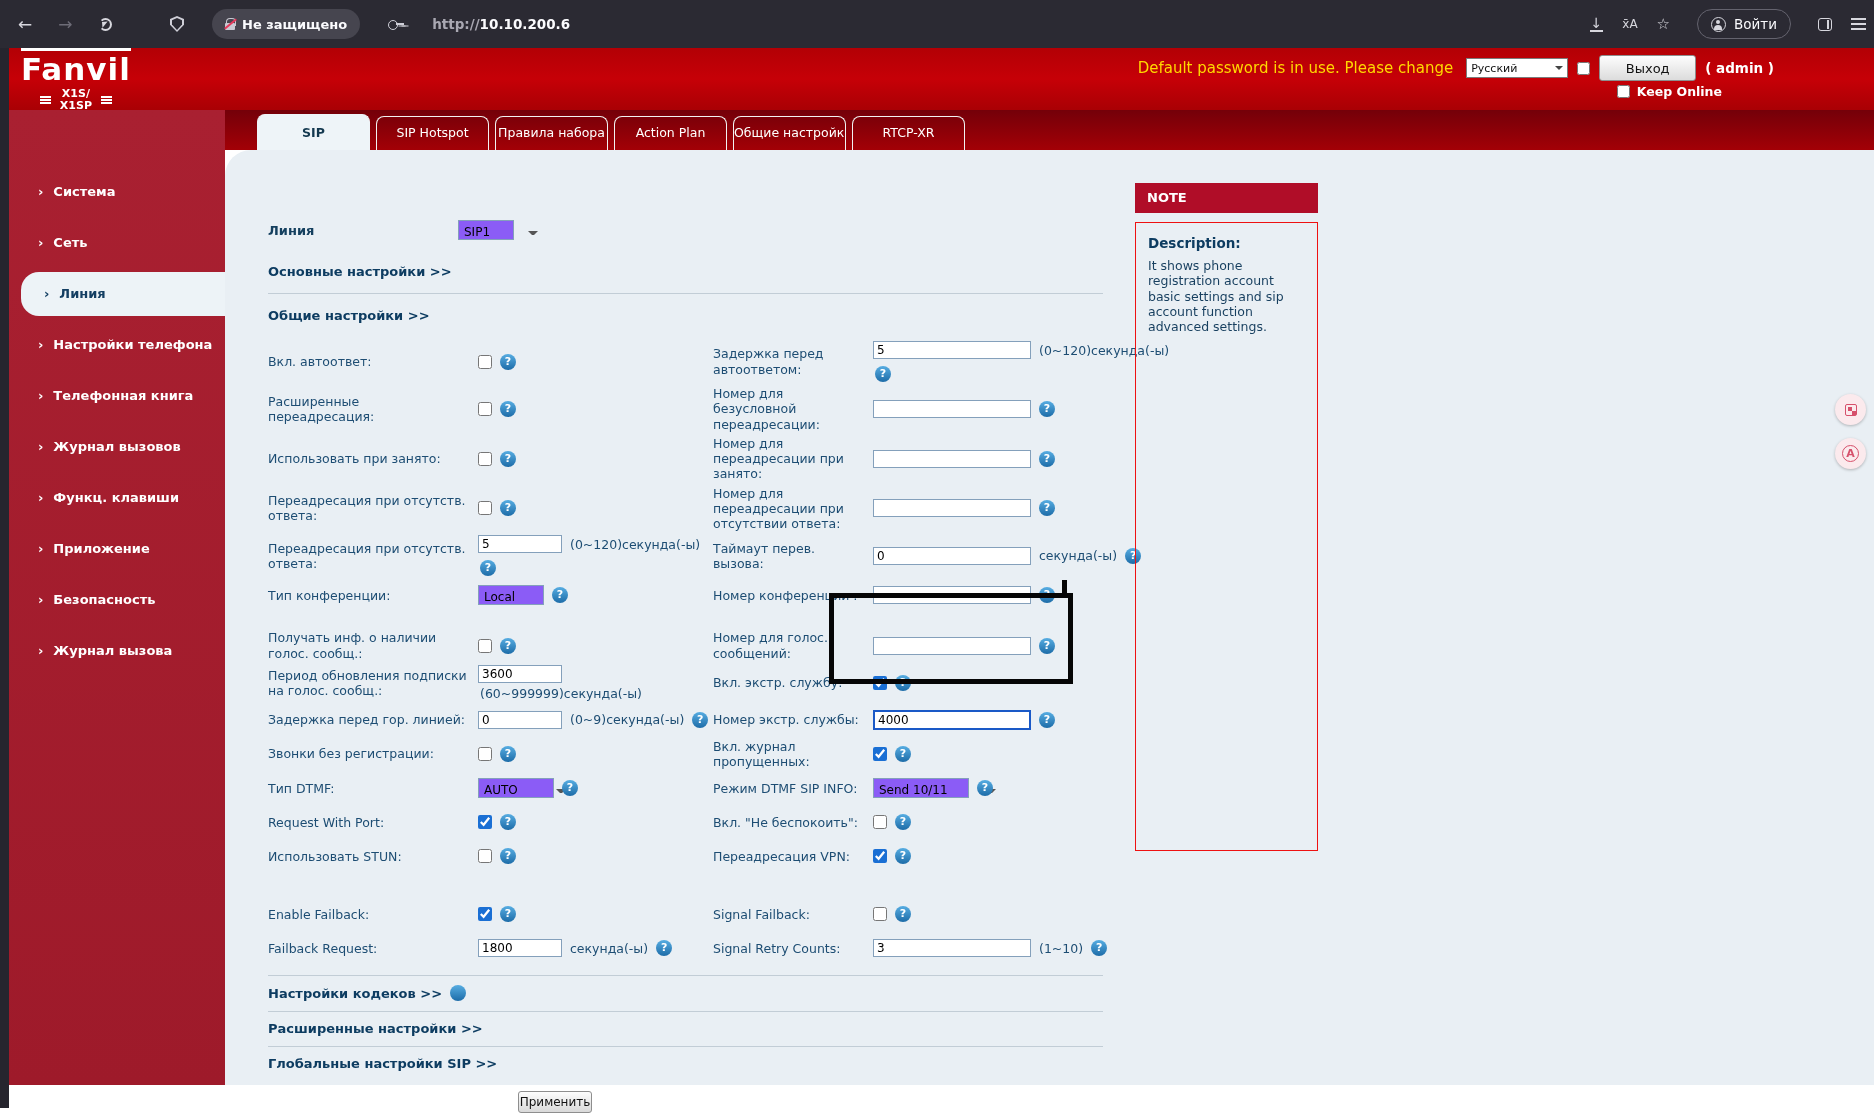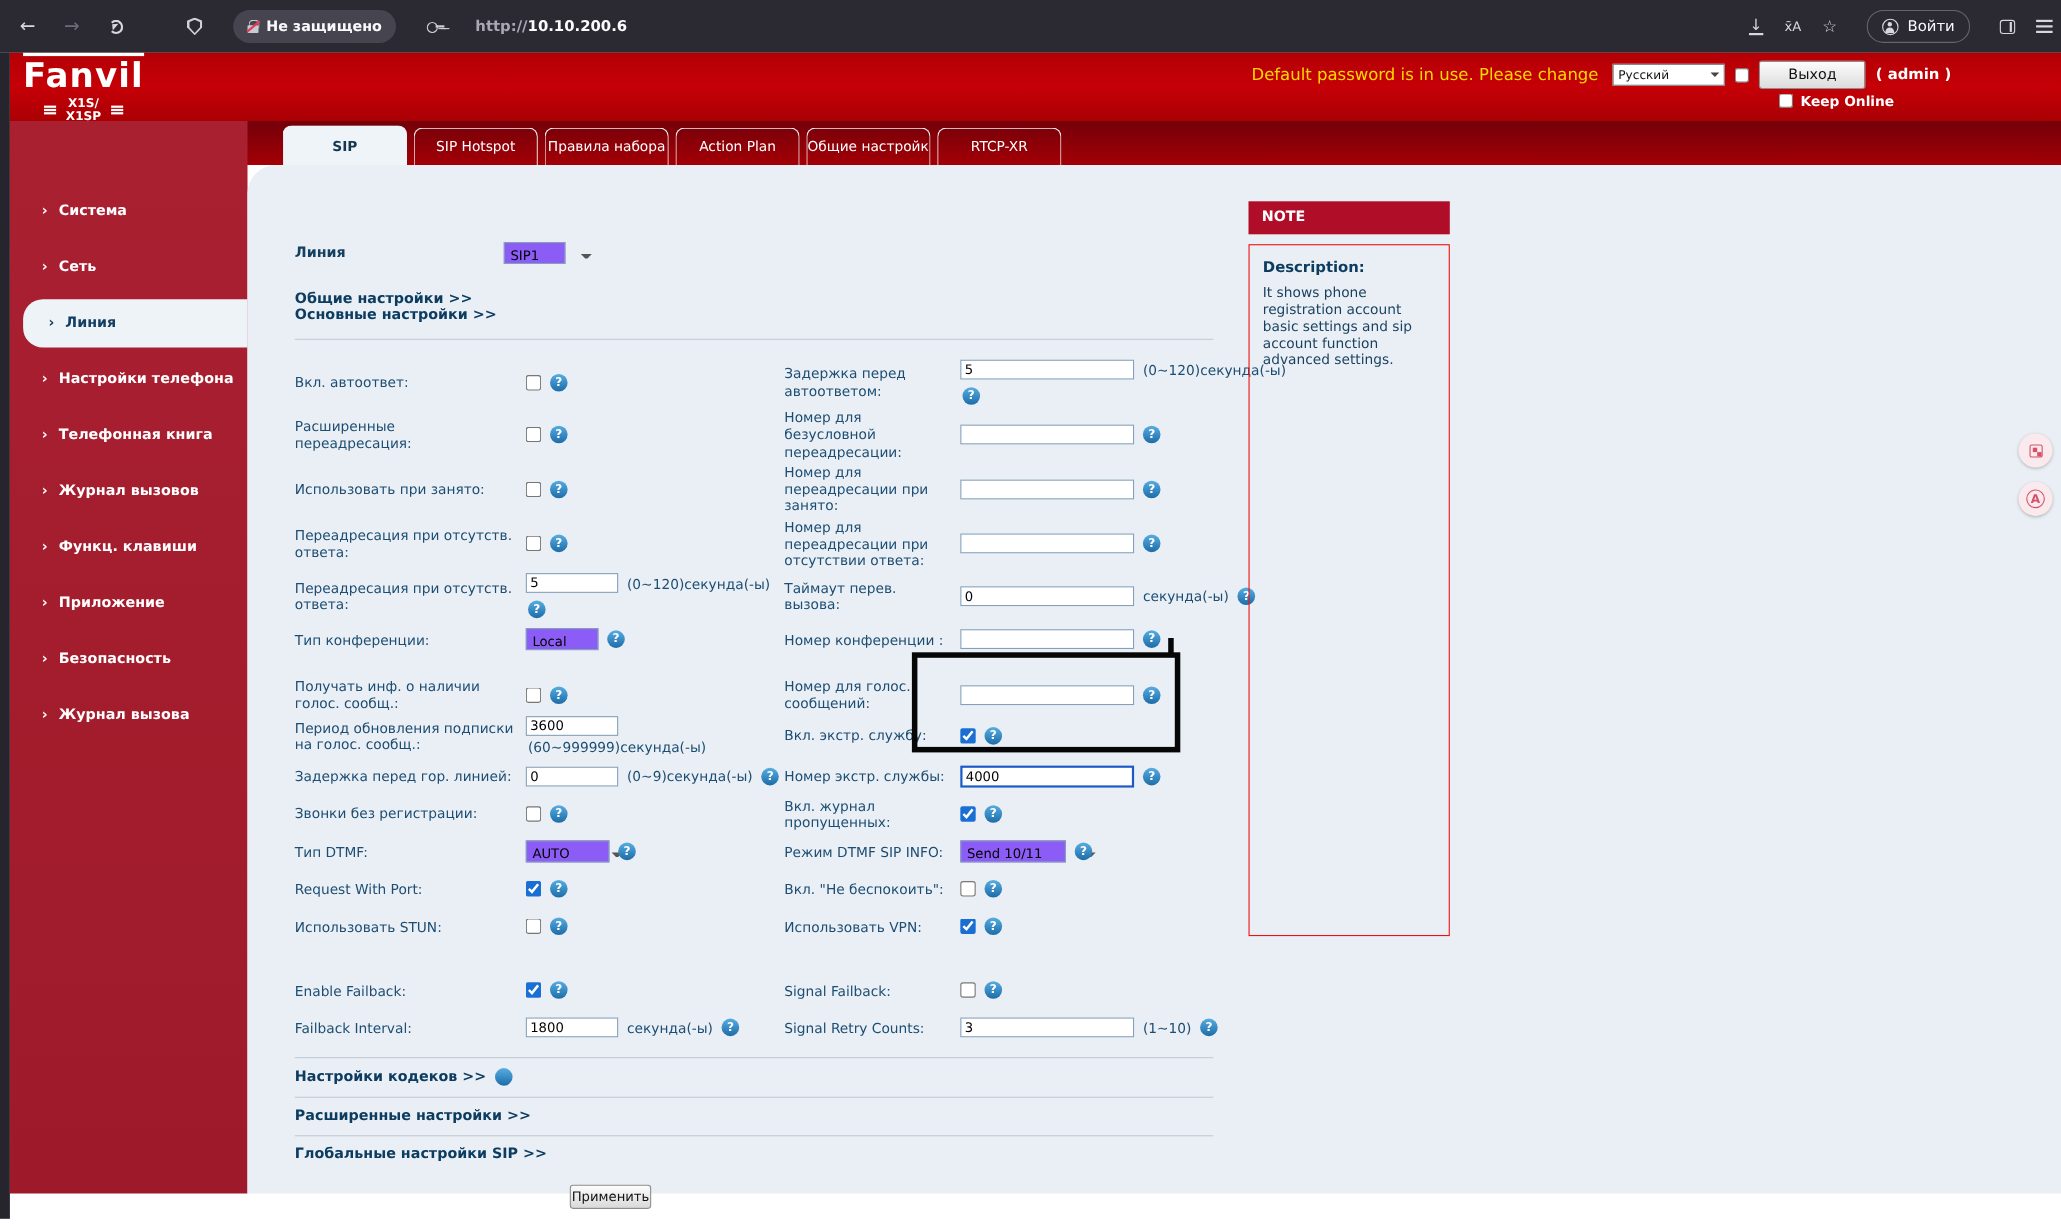--- a/index.html
+++ b/index.html
@@ -233,22 +233,22 @@
 
 <div class="content">
   <div class="inner">
     <div class="linerow">
       <span class="llabel">Линия</span>
       <span class="selbox" style="width:56px">
         <span class="seltxt">SIP1</span>
         <span class="selarr"></span>
       </span>
     </div>
+    <div class="sechead sep1">Основные настройки &gt;&gt;</div>
     <div class="sechead mt14">Общие настройки &gt;&gt;</div>
-    <div class="sechead sep1">Основные настройки &gt;&gt;</div>
 
     <div class="formgrid">
         <div class="cell lab">Вкл. автоответ:</div>
         <div class="cell">
           <div>
             <div class="ctrl">
               <input type="checkbox" class="cb" style="">
               <span class="q">?</span>
             </div>
           </div>
@@ -475,21 +475,21 @@
         </div>
         <div class="cell lab">Использовать STUN:</div>
         <div class="cell">
           <div>
             <div class="ctrl">
               <input type="checkbox" class="cb" style="">
               <span class="q">?</span>
             </div>
           </div>
         </div>
-        <div class="cell lab">Использовать VPN:</div>
+        <div class="cell lab">Переадресация VPN:</div>
         <div class="cell">
           <div>
             <div class="ctrl">
               <input type="checkbox" class="cb" checked="" style="">
               <span class="q">?</span>
             </div>
           </div>
         </div>
         <div class="cell lab" style="margin-top: 24px;">Enable Failback:</div>
         <div class="cell" style="margin-top: 24px;">
@@ -502,21 +502,21 @@
         </div>
         <div class="cell lab" style="margin-top: 24px;">Signal Failback:</div>
         <div class="cell" style="margin-top: 24px;">
           <div>
             <div class="ctrl">
               <input type="checkbox" class="cb" style="">
               <span class="q">?</span>
             </div>
           </div>
         </div>
-        <div class="cell lab">Failback Interval:</div>
+        <div class="cell lab">Failback Request:</div>
         <div class="cell">
           <div>
             <div class="ctrl">
               <input type="text" value="1800" class="ti w1" style="">
               <span class="hint">секунда(-ы)</span>
               <span class="q">?</span>
             </div>
           </div>
         </div>
         <div class="cell lab">Signal Retry Counts:</div>

